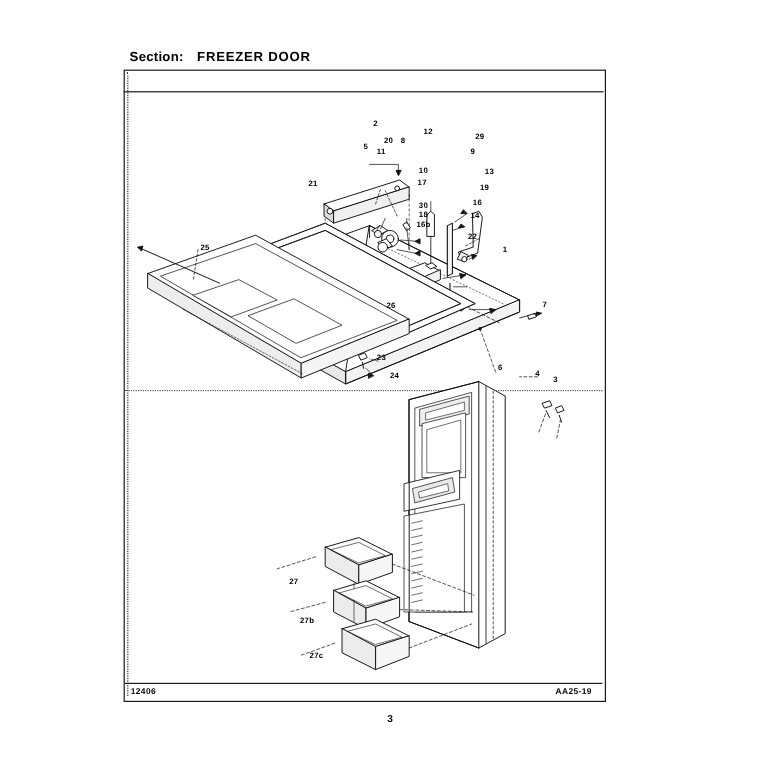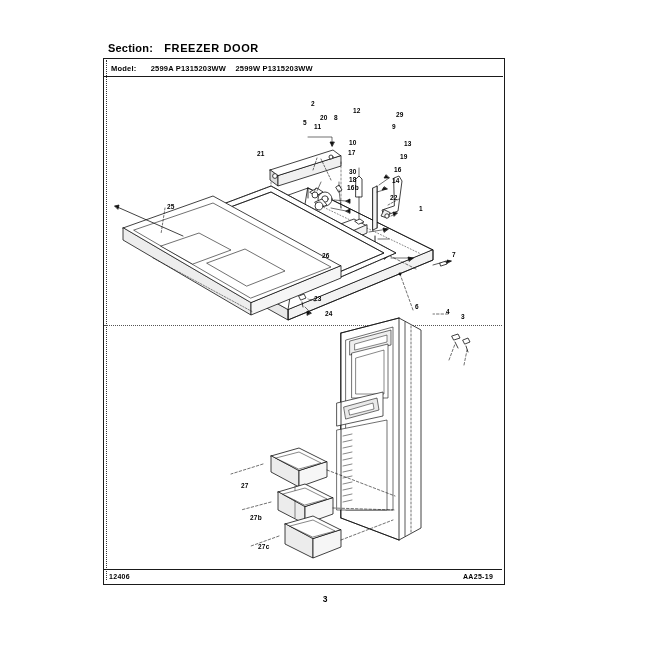--- a/index.html
+++ b/index.html
@@ -45,25 +45,20 @@
 
   <div class="section-header">
     <span class="lbl">Section:</span>
     <span class="val">FREEZER DOOR</span>
   </div>
 
   <div class="frame"></div>
   <div class="frame-inner-left"></div>
   <div class="model-line"></div>
 
-  <div class="model-text">
-    <span class="mlbl">Model:</span>
-    <span class="m1">2599A P1315203WW</span>
-    <span>2599W P1315203WW</span>
-  </div>
 
   <div class="divider"></div>
 
   <div class="art">
   <svg width="400" height="525" viewBox="0 0 400 525" xmlns="http://www.w3.org/2000/svg" fill="none" stroke="#111" stroke-width="0.8" stroke-linejoin="round" stroke-linecap="round">
 
     <g>
       <path d="M60 182 L205 130 L330 192 L185 252 Z" fill="#fff"></path>
       <path d="M185 252 L185 262 L330 202 L330 192 Z" fill="#f2f2f2"></path>
       <path d="M60 182 L60 192 L185 262 L185 252 Z" fill="#e8e8e8"></path>

